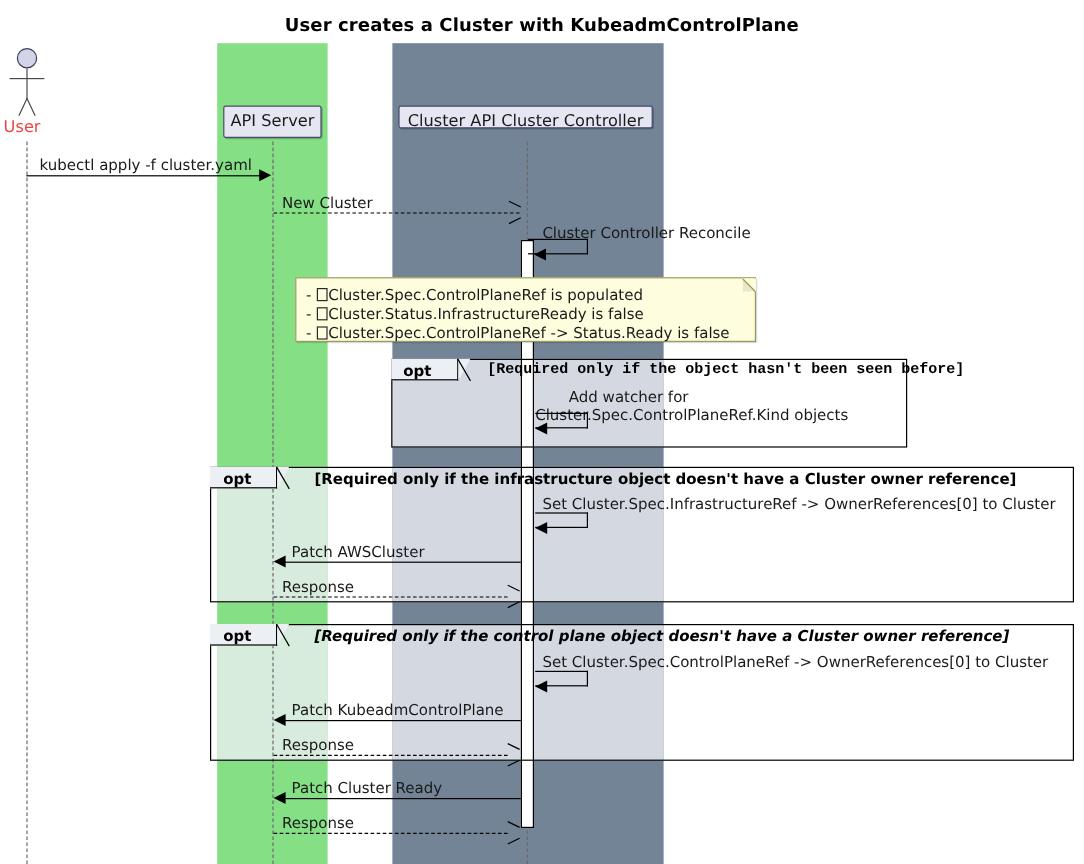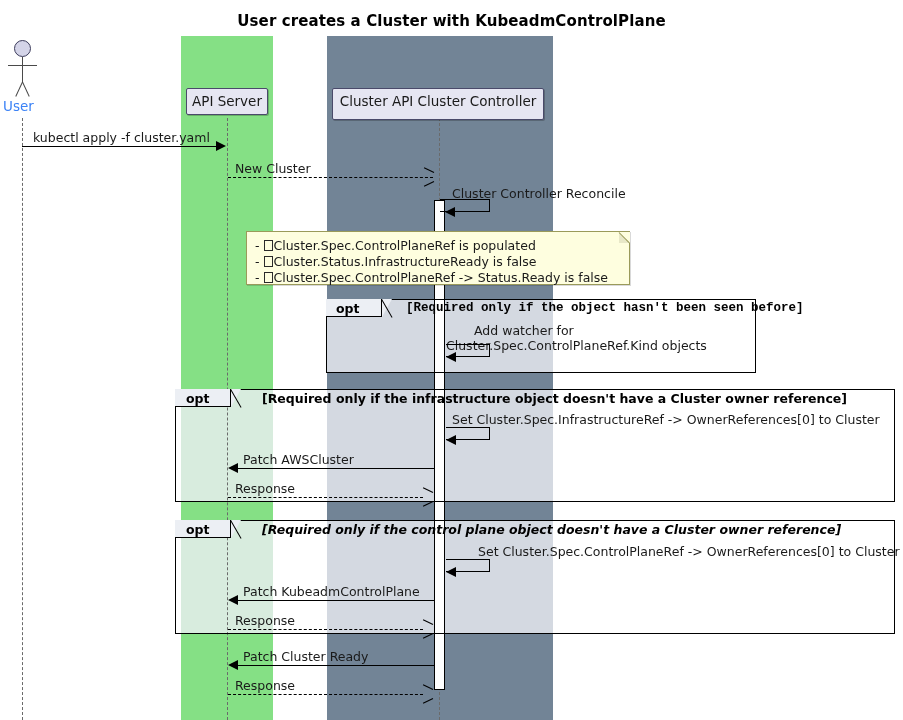--- a/index.html
+++ b/index.html
@@ -81,21 +81,21 @@
     border: 1px solid #3d3d5c;
     box-sizing: border-box;
   }
   .actor-line {
     position: absolute;
     background: #4a4a4a;
   }
   .actor-label {
     position: absolute;
     font-size: 13.5px;
-    color: #3b82f6;
+    color: #ef4444;
     white-space: nowrap;
   }
 
   
   .activation {
     position: absolute;
     background: #ffffff;
     border: 1px solid #000000;
     box-sizing: border-box;
   }
@@ -249,21 +249,21 @@
   <div class="lifeline" style="left:439px; top:118px; height:602px;"></div>
 
   <div class="actor-head" style="left:14px; top:40px;"></div>
   <div class="actor-line" style="left:22px; top:57px;  width:1px;  height:26px;"></div>
   <div class="actor-line" style="left:8px;  top:65px;  width:29px; height:1px;"></div>
   <div class="actor-line" style="left:22px; top:82px;  width:1px;  height:16px; transform:rotate(25deg); transform-origin: top center;"></div>
   <div class="actor-line" style="left:22px; top:82px;  width:1px;  height:16px; transform:rotate(-25deg); transform-origin: top center;"></div>
   <div class="actor-label" style="left:3px; top:98px;">User</div>
 
   <div class="pbox" style="left:186px; top:88px; width:82px;  height:27px;">API Server</div>
-  <div class="pbox" style="left:332px; top:88px; width:212px; height:32px;">Cluster API Cluster Controller</div>
+  <div class="pbox" style="left:332px; top:88px; width:212px; height:19px;">Cluster API Cluster Controller</div>
 
   <div class="activation" style="left:434px; top:200px; width:11px; height:490px;"></div>
 
   <div class="msg-label" style="left:33px; top:131px;">kubectl apply -f cluster.yaml</div>
   <div class="msg-line" style="left:22px; top:146px; width:196px;"></div>
   <div class="arrow-r" style="left:216px; top:141px;"></div>
 
   <div class="msg-label" style="left:235px; top:162px;text-align:center;">New Cluster</div>
   <div class="msg-line dotted" style="left:228px; top:177px; width:205px;"></div>
   <div class="arrow-open-r" style="left:423px; top:171px;"></div>
@@ -317,21 +317,21 @@
   <div class="msg-label" style="left:235px; top:482px;">Response</div>
   <div class="msg-line dotted" style="left:228px; top:497px; width:195px;"></div>
   <div class="arrow-open-r" style="left:422px; top:491px;"></div>
 
   <div class="frame" style="left:175px; top:520px; width:720px; height:114px;"></div>
   <div class="frame-tab" style="left:175px; top:520px; width:56px;"></div>
   <div class="frame-tab-notch" style="left:231px; top:520px; border-top:18px solid #ECEFF4; border-right:10px solid transparent;"></div>
   <div style="position:absolute; left:231px; top:520px; width:21px; height:0; border-top:1.5px solid #000; transform:rotate(60deg); transform-origin:left top;"></div>
   <div class="frame-kw" style="left:186px; top:522px;">opt</div>
   <div class="frame-guard" style="left:262px; top:522px;font-style:italic;">[Required only if the control plane object doesn't have a Cluster owner reference]</div>
-  <div class="inline-note" style="left:452px; top:544px;margin-left:26px;">Set Cluster.Spec.ControlPlaneRef -&gt; OwnerReferences[0] to Cluster</div>
+  <div class="inline-note" style="left:452px; top:544px;">Set Cluster.Spec.ControlPlaneRef -&gt; OwnerReferences[0] to Cluster</div>
   <div class="self-msg" style="left:446px; top:559px; width:44px; height:13px;"></div>
   <div class="arrow-l" style="left:446px; top:567px;"></div>
 
   <div class="msg-label" style="left:243px; top:585px;">Patch KubeadmControlPlane</div>
   <div class="msg-line" style="left:236px; top:600px; width:198px;"></div>
   <div class="arrow-l" style="left:228px; top:595px;"></div>
 
   <div class="msg-label" style="left:235px; top:614px;">Response</div>
   <div class="msg-line dotted" style="left:228px; top:629px; width:195px;"></div>
   <div class="arrow-open-r" style="left:422px; top:623px;"></div>

